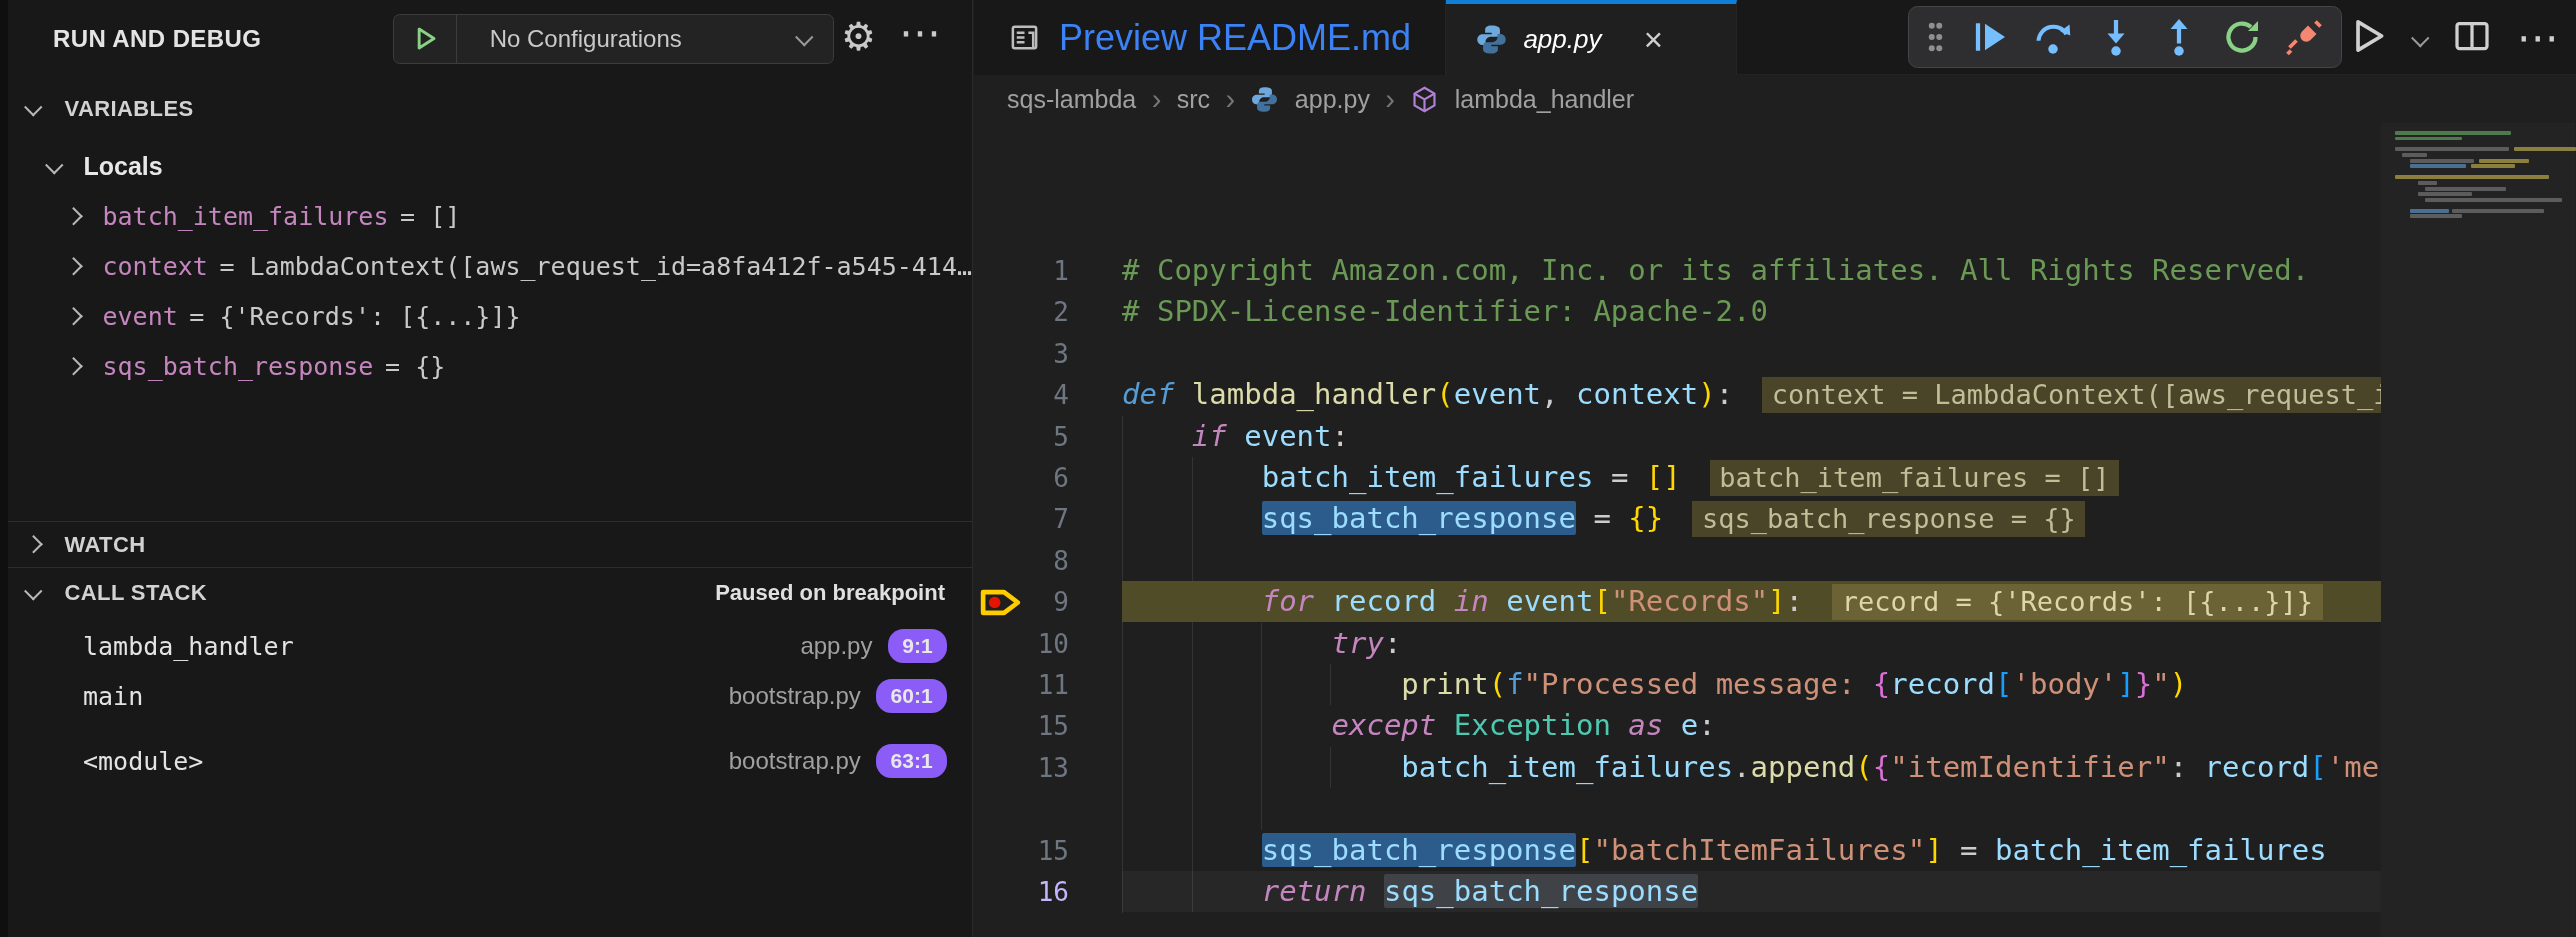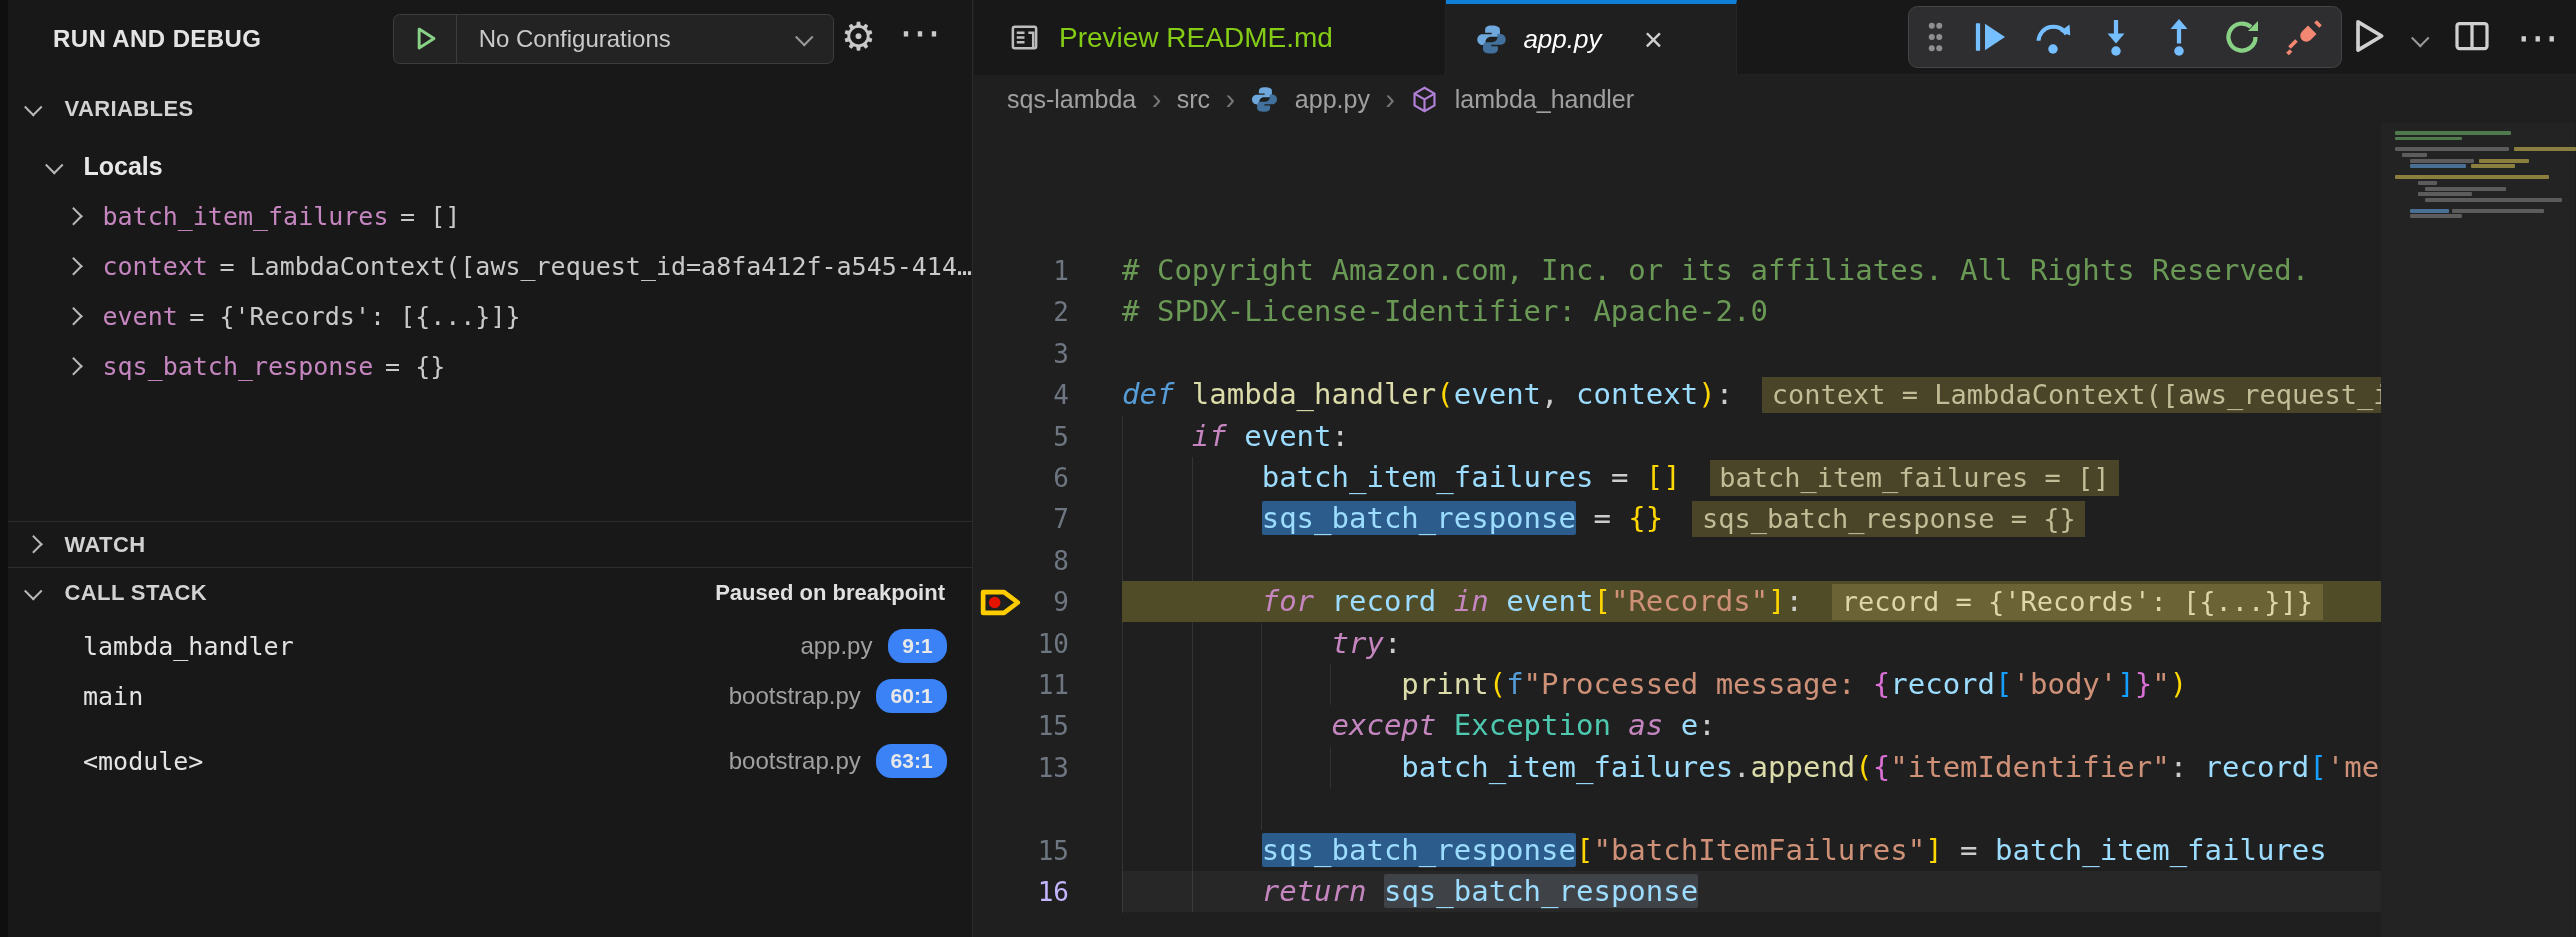--- a/index.html
+++ b/index.html
@@ -10,50 +10,50 @@
   }
   .left-edge{position:absolute;left:0;top:0;width:7.7px;height:938px;background:#0f0f0f;z-index:5}
 
   
   .sidebar{position:absolute;left:0;top:0;width:973px;height:938px;background:#181818;border-right:1px solid #2a2a2a;overflow:hidden}
   .sb-header{position:absolute;left:0;top:0;width:100%;height:77px;display:flex;align-items:center}
   .sb-title{position:absolute;left:53px;font-size:24px;font-weight:bold;color:#e4e4e4;letter-spacing:0.4px;white-space:nowrap}
   .cfg{position:absolute;left:393px;top:13.5px;width:441px;height:50px;background:#232324;border:1px solid #3c3c3c;border-radius:6.7px;display:flex;align-items:center;cursor:pointer}
   .cfg-play{margin-left:17.3px;flex:none}
   .cfg-sep{width:1px;height:50px;background:#3c3c3c;margin-left:15.4px}
-  .cfg-label{margin-left:22px;font-size:24px;color:#c9c9c9;white-space:nowrap}
+  .cfg-label{margin-left:33px;font-size:24px;color:#c9c9c9;white-space:nowrap}
   .cfg .chev{position:absolute;right:23px}
   .gear{position:absolute;left:841px;top:14.4px;font-size:39px;color:#c9c9c9;cursor:pointer;line-height:46px}
   .dots{position:absolute;left:899px;top:7.7px;font-size:42px;color:#c9c9c9;cursor:pointer;line-height:50px}
 
   .chev{display:inline-block;width:12.5px;height:12.5px;border-right:2.9px solid #b8b8b8;border-bottom:2.9px solid #b8b8b8;flex:none}
   .chev.down{transform:rotate(45deg) translate(-1px,-1px)}
   .chev.right{transform:rotate(-45deg)}
   .chev.dim{border-color:#9a9a9a}
 
   .sect-row{position:absolute;left:0;width:100%;display:flex;align-items:center;cursor:pointer}
   .sect-title{font-size:22px;font-weight:bold;color:#d2d2d2;letter-spacing:0.4px;margin-left:25px}
   .tree-row{position:absolute;left:0;width:100%;height:50px;display:flex;align-items:center;cursor:pointer;white-space:nowrap}
   .tree-label-bold{font-size:25px;font-weight:bold;color:#e7e7e7;margin-left:23px}
   .mono{font-family:"DejaVu Sans Mono", monospace}
   .var-name{font-size:25px;color:#c586c0}
   .var-val{font-size:25px;color:#c9c9c9;margin-left:11.6px}
   .frame-name{font-size:25px;color:#e3e3e3;margin-left:83px}
   .frame-right{position:absolute;right:25px;display:flex;align-items:center;gap:15.4px}
   .frame-file{font-size:24px;color:#a0a0a0}
-  .badge{background:#3b82f6;border-radius:15.4px;padding:4.8px 14.4px;font-size:21px;color:#e8e8e8;font-weight:bold}
+  .badge{background:#8b5cf6;border-radius:15.4px;padding:4.8px 14.4px;font-size:21px;color:#e8e8e8;font-weight:bold}
   .cs-status{position:absolute;right:27px;font-size:22px;font-weight:bold;color:#e0e0e0}
   .hborder{border-top:1px solid #2d2d2d}
 
   
   .editor{position:absolute;left:974px;top:0;width:1602px;height:938px;background:#1f1f1f}
   .tabbar{position:absolute;left:0;top:0;width:100%;height:75px;background:#181818;border-bottom:1px solid #222}
   .tab{position:absolute;top:0;height:75px;display:flex;align-items:center;cursor:pointer}
   .tab1{left:0;width:472px;background:#181818;border-right:1px solid #252526;padding-left:35px;gap:19px}
-  .tab1 .tab-label{font-size:28px;color:#84cc16}
+  .tab1 .tab-label{font-size:36px;color:#3b82f6}
   .tab2{left:472px;width:291px;background:#1f1f1f;border-top:4.8px solid #0f7fd8;border-right:1px solid #252526;padding-left:29px;gap:15.4px}
   .tab2 .tab-label{font-size:26px;color:#ffffff;font-style:italic}
   .tab-close{margin-left:27px;font-size:33px;color:#cfcfcf;line-height:33px;cursor:pointer}
 
   .dbg-toolbar{position:absolute;left:934px;top:5.8px;height:62px;background:#2e2e30;border:1px solid #454547;border-radius:9.6px;display:flex;align-items:center;padding:0 15.4px;gap:23px;z-index:6}
   .dbg-btn{width:40px;height:40px;display:flex;align-items:center;justify-content:center;cursor:pointer}
   .grip{width:23px}
 
   .ed-actions{position:absolute;right:17.3px;top:0;height:75px;display:flex;align-items:center;gap:25px;z-index:6}
   .ed-actions .dots2{font-size:42px;color:#cfcfcf;line-height:50px;cursor:pointer}

